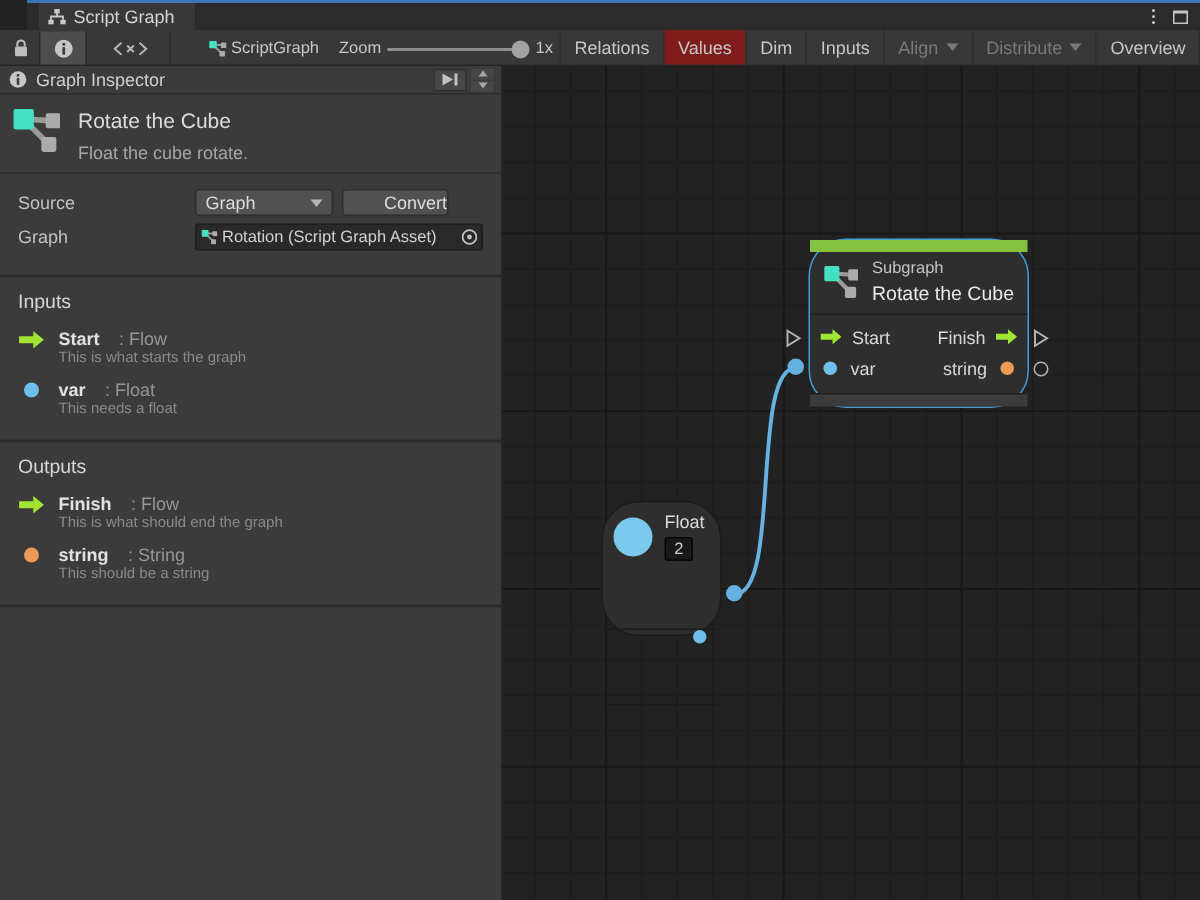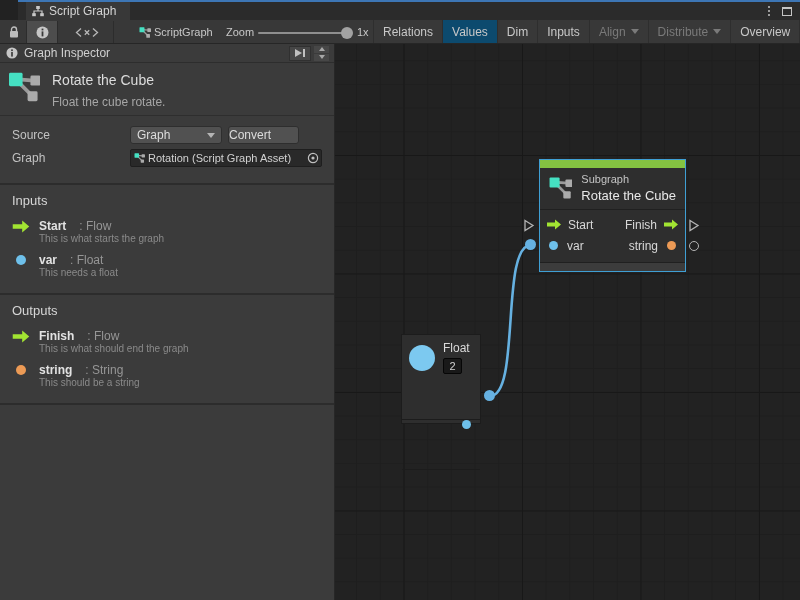--- a/index.html
+++ b/index.html
@@ -22,21 +22,21 @@
   #toolbar { position:absolute; left:0; top:20px; width:800px; height:24px; background:#383838;
              border-bottom:1px solid #262626; }
   .tbtn { position:absolute; top:1px; height:22px; display:flex; align-items:center; justify-content:center; }
   .sep { position:absolute; top:1px; width:1px; height:22px; background:#2c2c2c; }
   .tool-label { font-size:11px; color:#c8c8c8; white-space:nowrap; }
   #zoom-track { position:absolute; left:258px; top:12px; width:94px; height:2px; background:#8f8f8f; border-radius:1px; }
   #zoom-handle { position:absolute; left:341px; top:7px; width:12px; height:12px; border-radius:50%; background:#a2a2a2; }
   .mode-group { position:absolute; left:373px; top:0; right:0; height:23px; display:flex; }
   .mode-btn { height:23px; padding:0 9px; display:flex; align-items:center; gap:5px;
               border-left:1px solid #2e2e2e; font-size:12px; color:#c8c8c8; white-space:nowrap; }
-  .mode-btn.active { background:#0c4a6e; }
+  .mode-btn.active { background:#7f1d1d; }
   .mode-btn.disabled { color:#7a7a7a; }
   .mode-btn.gap { border-left:none; width:4px; padding:0; border-right:1px solid #2e2e2e; }
   .caret { width:0; height:0; border-left:4px solid transparent; border-right:4px solid transparent;
            border-top:5px solid #7a7a7a; }
 
   
   #inspector { position:absolute; left:0; top:44px; width:335px; height:556px; background:#3b3b3b;
                border-right:1px solid #272727; display:flex; flex-direction:column; }
   .insp-header { height:19px; flex:none; display:flex; align-items:center; padding:0 3px 0 6px;
                  border-bottom:1px solid #2d2d2d; }
@@ -54,21 +54,21 @@
   .graph-title { font-size:14px; color:#dcdcdc; }
   .graph-desc { font-size:12px; color:#a6a6a6; margin-top:7px; }
 
   .insp-form { flex:none; padding:9px 8px 12px 12px; }
   .form-row { display:flex; align-items:center; height:20px; margin-bottom:3px; }
   .form-label { width:118px; font-size:12px; color:#c2c2c2; }
   .dropdown { width:92px; height:18px; background:#515151; border:1px solid #2e2e2e; border-radius:3px;
               display:flex; align-items:center; padding:0 6px; font-size:12px; color:#dcdcdc; }
   .dropdown .caret { margin-left:auto; border-top-color:#b5b5b5; }
   .convert-btn { margin-left:6px; width:71px; height:18px; background:#515151; border:1px solid #2e2e2e;
-                 border-radius:3px; font-size:12px; color:#dcdcdc; display:flex; align-items:center; justify-content:flex-start; }
+                 border-radius:3px; font-size:12px; color:#dcdcdc; display:flex; align-items:center; justify-content:flex-end; }
   .object-field { width:192px; height:18px; background:#292929; border:1px solid #1e1e1e; border-radius:2px;
                   display:flex; align-items:center; padding:0 2px 0 3px; font-size:11px; color:#d2d2d2; }
   .object-field .of-text { flex:1; white-space:nowrap; overflow:hidden; }
   .edit-btn { margin-top:9px; height:23px; background:#5a5a5a; border:1px solid #737373; border-radius:3px;
               font-size:13px; color:#e2e2e2; display:flex; align-items:center; justify-content:center; }
 
   .insp-section { flex:none; border-top:2px solid #2c2c2c; padding:8px 12px 6px 12px; }
   .section-title { font-size:13px; color:#d6d6d6; margin-bottom:11px; }
   .port-entry { margin-bottom:9px; }
   .port-head { display:flex; align-items:center; gap:9px; }
@@ -86,21 +86,21 @@
       linear-gradient(90deg, #181818 1px, transparent 1px),
       linear-gradient(#181818 1px, transparent 1px),
       linear-gradient(90deg, #1e1e1e 1px, transparent 1px),
       linear-gradient(#1e1e1e 1px, transparent 1px);
     background-size: 118.5px 118.5px, 118.5px 118.5px, 23.7px 23.7px, 23.7px 23.7px;
     background-position: 68.5px 0, 0 111px, 21.1px 0, 0 16.2px;
   }
   #wire-layer { position:absolute; left:0; top:0; }
   .wire-dot { position:absolute; width:11px; height:11px; border-radius:50%; background:#66b1e1; }
 
-  .node { position:absolute; background:#2e2e2e; display:flex; flex-direction:column; }
+  .node { position:absolute; background:#2e2e2e; display:flex; flex-direction:column;border-radius:25px; }
   #subgraph-node { left:204px; top:115px; width:147px; height:113px; border:1px solid #3f9fd4; }
   .green-bar { height:8px; background:#84c341; flex:none; }
   .sg-header { flex:none; display:flex; align-items:center; gap:9px; padding:5px 9px 6px 9px; }
   .sg-kind { font-size:11px; color:#c4c4c4; }
   .sg-title { font-size:13px; color:#e8e8e8; margin-top:3px; white-space:nowrap; }
   .sg-ports { border-top:1px solid #202020; padding:4px 0 2px 0; }
   .sg-row { height:21px; display:flex; align-items:center; justify-content:space-between; padding:0 7px; }
   .pgroup { display:flex; align-items:center; gap:7px; font-size:12px; color:#d8d8d8; }
   .sg-footer { margin-top:auto; height:9px; background:#3c3c3c; border-top:1px solid #202020; }
 

